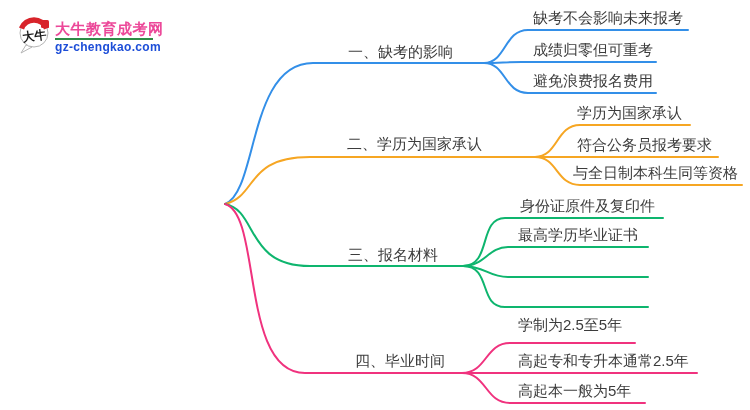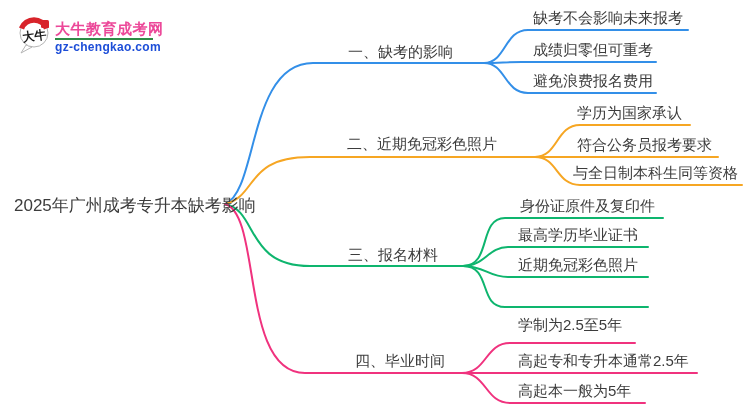--- a/index.html
+++ b/index.html
@@ -66,36 +66,34 @@
       <circle cx="17" cy="18" r="14" fill="#ffffff" stroke="#b5b5b5" stroke-width="1"></circle>
       <path d="M4.5,13.5 A13.5,13.5 0 0 1 29.5,13.5" stroke-width="5.5" fill="none" stroke="#d8232a"></path>
       <rect x="24" y="5" width="8" height="8" rx="1.5" fill="#d8232a"></rect>
       <text x="5" y="25" font-size="12" font-weight="bold" fill="#1a1a1a" transform="rotate(-8 17 18)">大牛</text>
     </svg>
     <div class="logo-name">大牛教育成考网</div>
     <div class="logo-rule"></div>
     <div class="logo-url">gz-chengkao.com</div>
   </div>
 
-  <div class="root-label">2025年广州成考专升本缺考影响</div>
 
   <div class="branch-label" style="left:348px;top:43px;">一、缺考的影响</div>
-  <div class="branch-label" style="left:347px;top:135px;">二、近期免冠彩色照片</div>
+  <div class="branch-label" style="left:347px;top:135px;">二、学历为国家承认</div>
   <div class="branch-label" style="left:355px;top:352px;">四、毕业时间</div>
   <div class="branch-label" style="left:348px;top:246px;">三、报名材料</div>
 
   <div class="leaf" style="left:533px;top:8px;">缺考不会影响未来报考</div>
   <div class="leaf" style="left:533px;top:71px;">避免浪费报名费用</div>
   <div class="leaf" style="left:533px;top:40px;">成绩归零但可重考</div>
 
   <div class="leaf" style="left:577px;top:103px;">学历为国家承认</div>
   <div class="leaf" style="left:577px;top:135px;">符合公务员报考要求</div>
   <div class="leaf" style="left:573px;top:163px;">与全日制本科生同等资格</div>
 
   <div class="leaf" style="left:520px;top:196px;">身份证原件及复印件</div>
   <div class="leaf" style="left:518px;top:225px;">最高学历毕业证书</div>
-  <div class="leaf" style="left:518px;top:255px;">近期免冠彩色照片</div>
 
   <div class="leaf" style="left:518px;top:315px;">学制为2.5至5年</div>
   <div class="leaf" style="left:518px;top:351px;">高起专和专升本通常2.5年</div>
   <div class="leaf" style="left:518px;top:381px;">高起本一般为5年</div>
 
 </div>
 
 </body></html>

